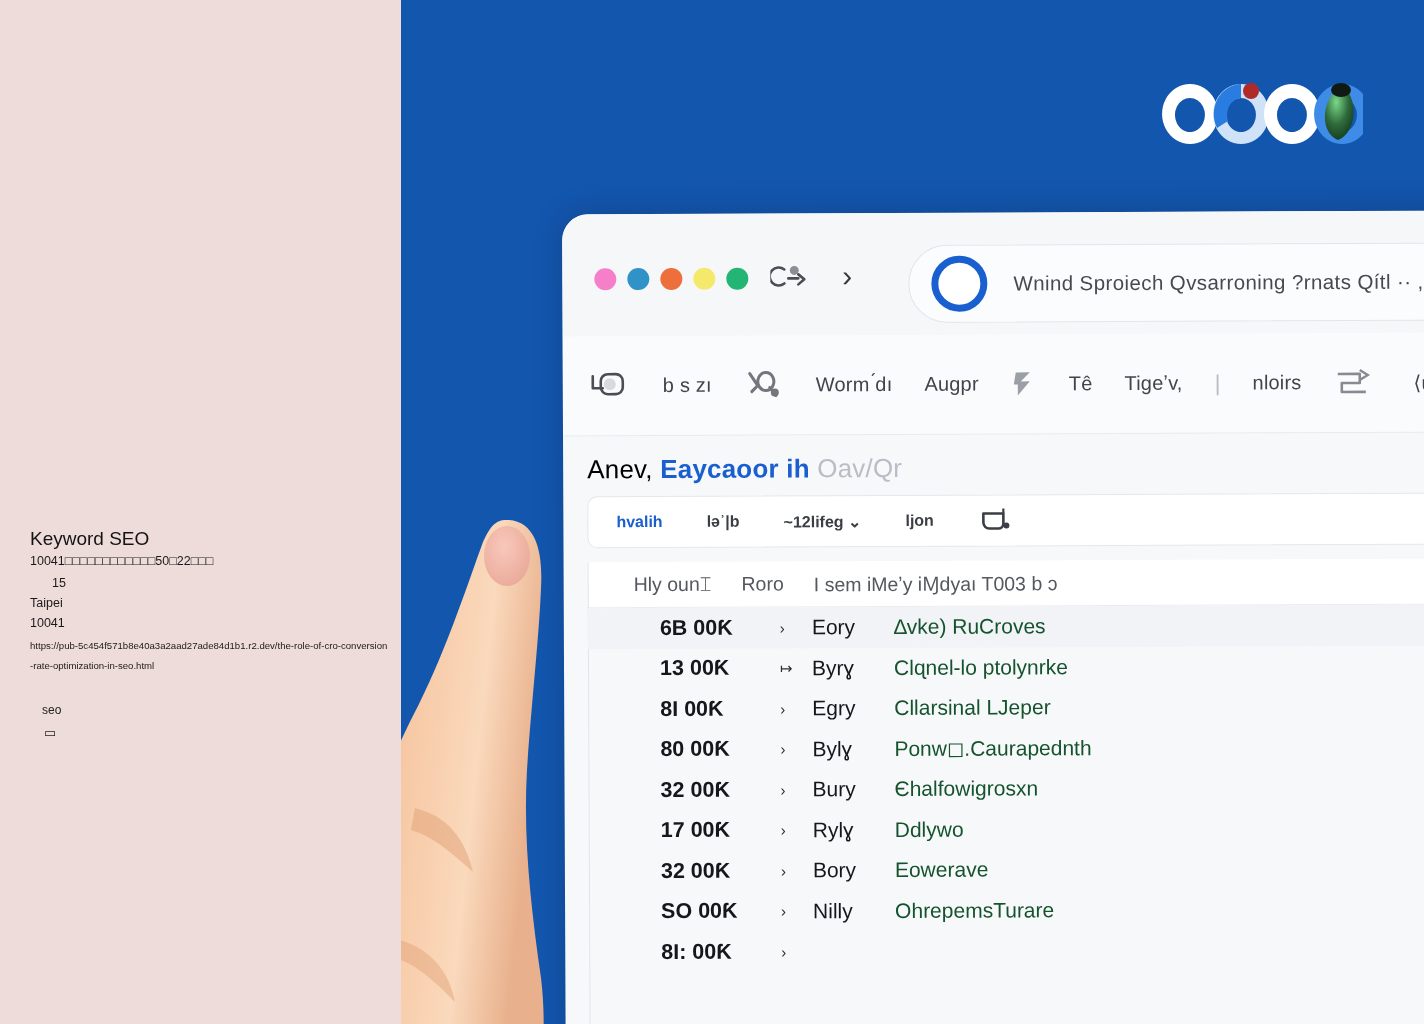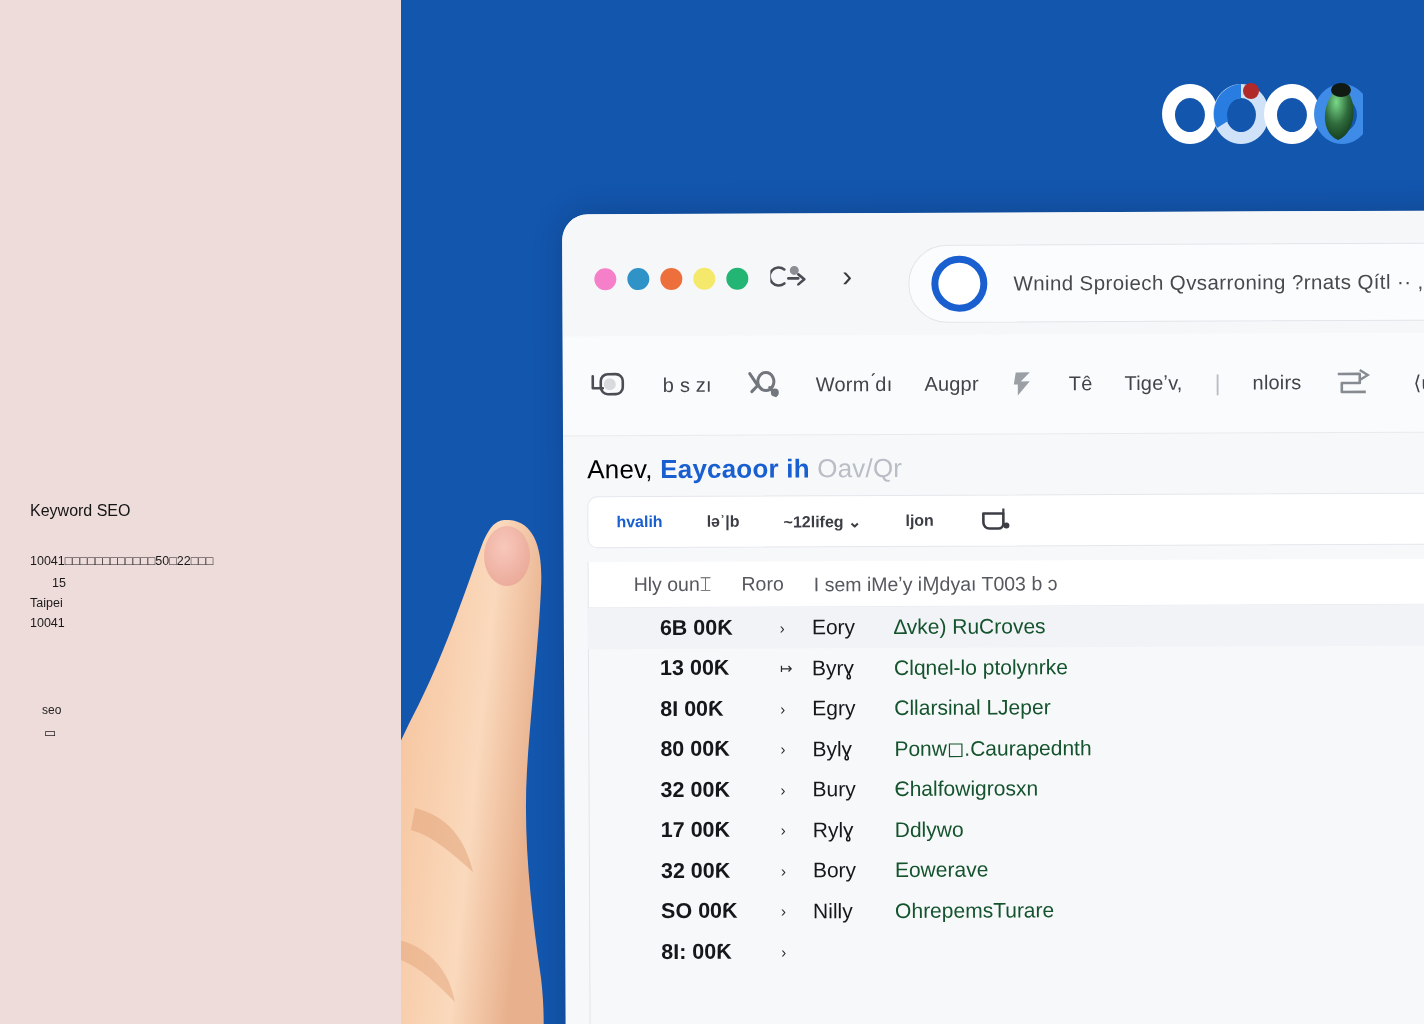--- a/index.html
+++ b/index.html
@@ -15,22 +15,22 @@
     position:absolute; left:0; top:0; width:401px; height:1024px;
     background:#EEDCDA;
     overflow:hidden;
   }
   #article-title{
     position:absolute; left:30px; top:428px; width:345px;
     font-size:29px; line-height:30px; color:#121212;
     letter-spacing:-0.3px;
   }
   #article-subtitle{
-    position:absolute; left:30px; top:500px;
-    font-size:16px; color:#141414; line-height:22px;
+    position:absolute; left:30px; top:528px;
+    font-size:19px; color:#141414; line-height:22px;
   }
   .meta-line{
     position:absolute; left:30px;
     font-size:12.5px; color:#1a1a1a; line-height:16px;
     white-space:nowrap;
   }
   #meta-addr{ top:553px; }
   #meta-num { top:575px;margin-left:22px; }
   #meta-city{ top:595px; }
   #meta-zip { top:615px; }
@@ -172,20 +172,21 @@
 <div id="left-panel">
 
 
   <div id="article-subtitle">Keyword SEO</div>
 
   <div class="meta-line" id="meta-addr">10041□□□□□□□□□□□□50□22□□□</div>
   <div class="meta-line" id="meta-num">15</div>
   <div class="meta-line" id="meta-city">Taipei</div>
   <div class="meta-line" id="meta-zip">10041</div>
 
+  <div id="meta-url">https://pub-5c454f571b8e40a3a2aad27ade84d1b1.r2.dev/the-role-of-cro-conversion-rate-optimization-in-seo.html</div>
 
   <div id="tag-seo">seo</div>
   <div id="tag-glyph">▭</div>
 </div>
 
 <div id="stage">
 
   <svg id="brand-logo" viewBox="0 0 205 82">
     <defs>
       <radialGradient id="gsphere" cx="40%" cy="30%" r="75%">

